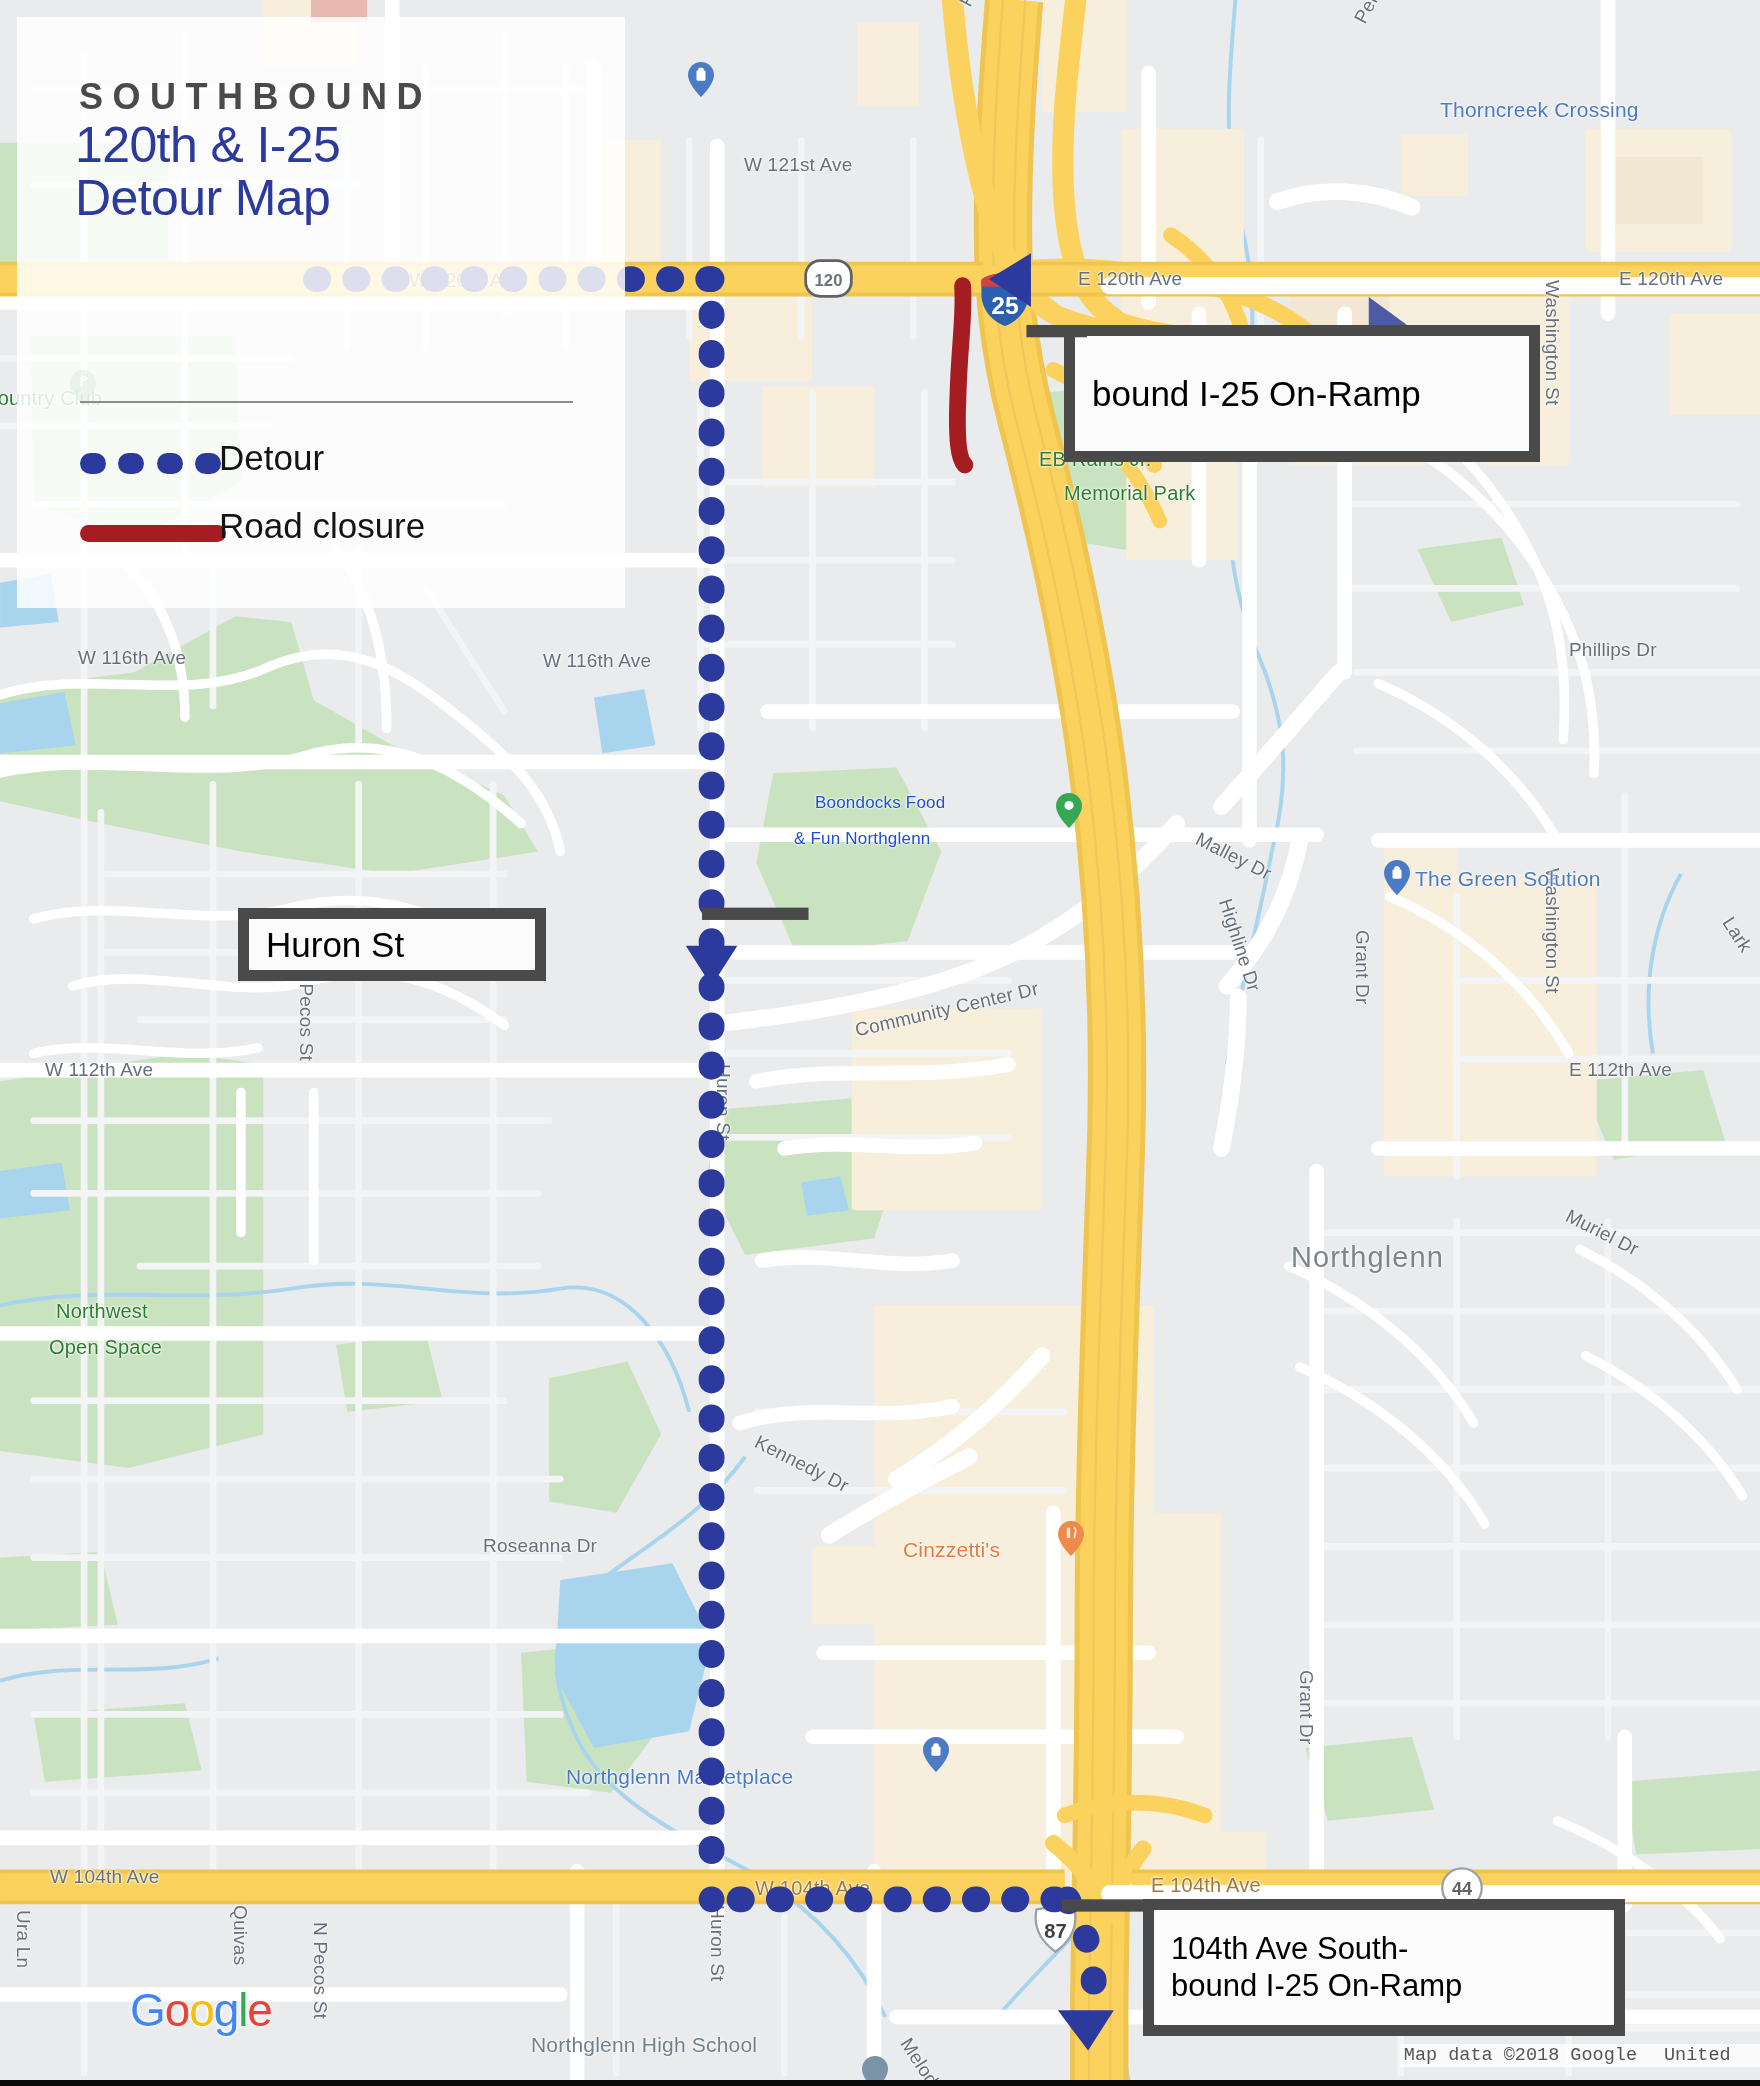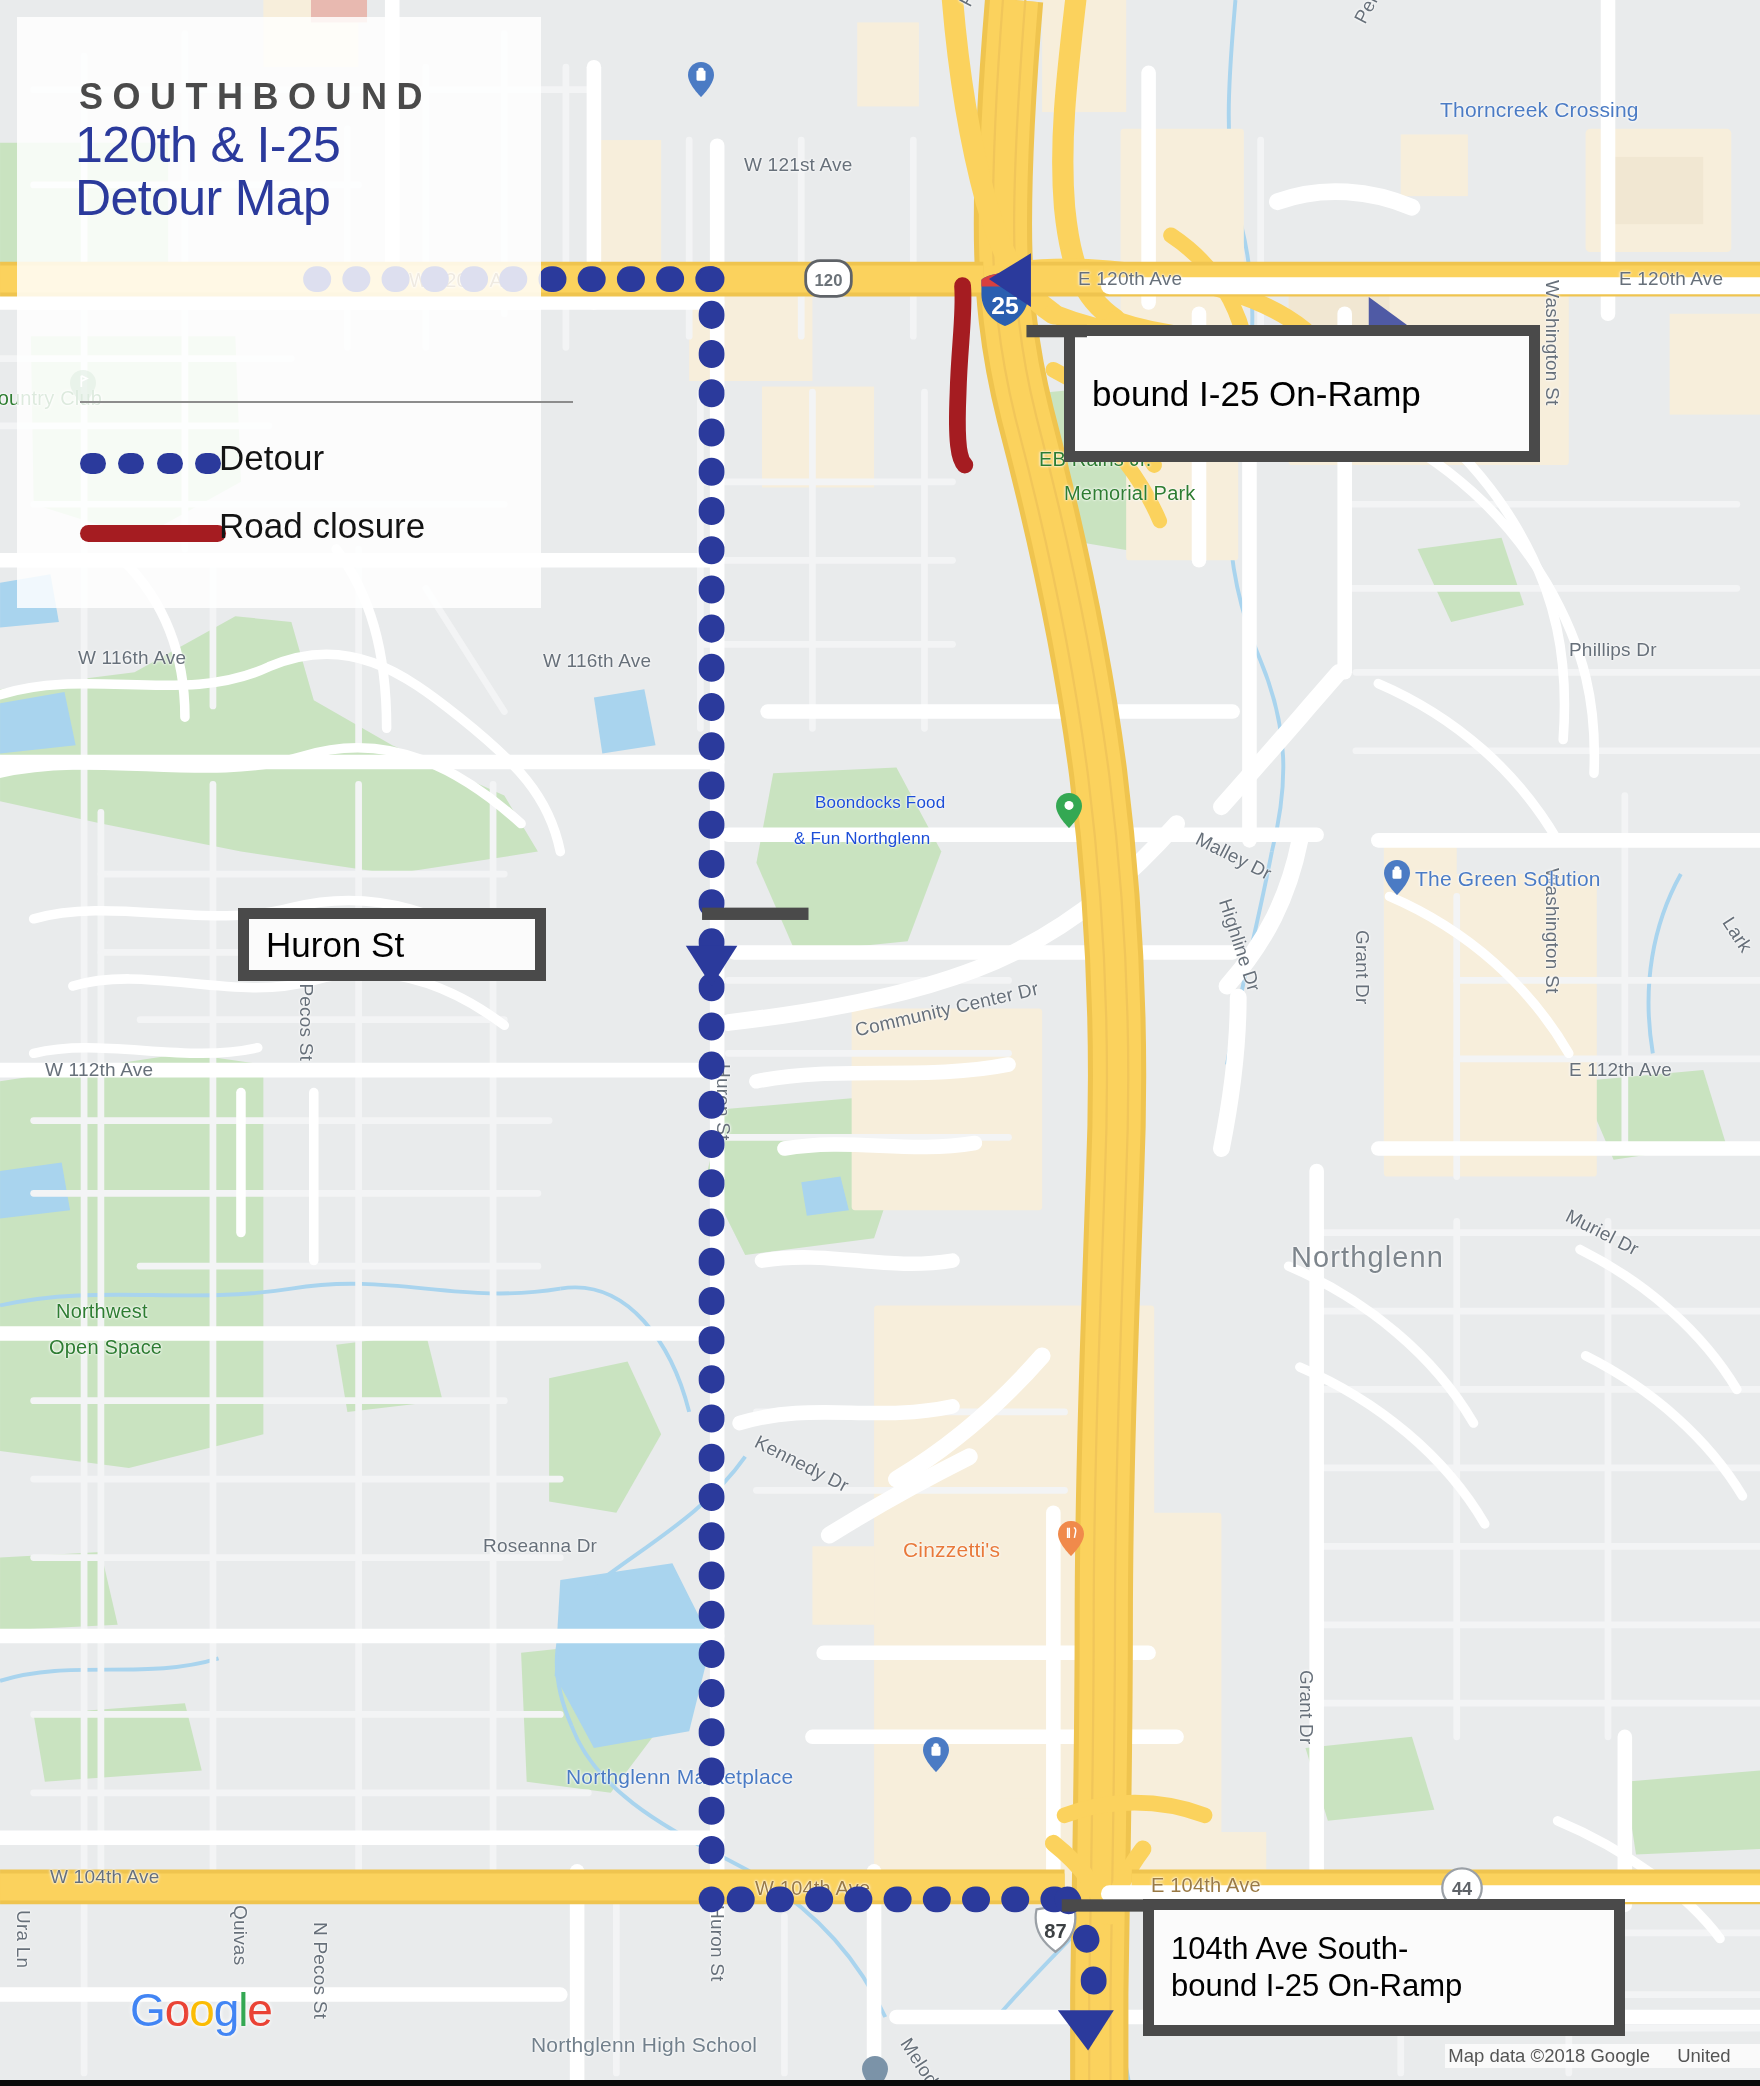--- a/index.html
+++ b/index.html
@@ -43,21 +43,21 @@
   .rotm60{transform:rotate(-62deg);transform-origin:left top;}
 
   
   .pin{position:absolute;width:26px;height:35px;pointer-events:none;}
 
   
   .shield{position:absolute;pointer-events:none;}
 
   
   #panel{
-    position:absolute;left:17px;top:17px;width:524px;height:591px;
+    position:absolute;left:17px;top:17px;width:608px;height:591px;
     background:rgba(255,255,255,.84);
   }
   #panel .kicker{
     position:absolute;left:62px;top:59px;
     font-size:36px;font-weight:bold;color:#4a4a4a;letter-spacing:9.5px;
     font-family:"Liberation Sans",sans-serif;
   }
   #panel .title{
     position:absolute;left:58px;top:102px;width:493px;
     font-size:50px;line-height:1.05;color:#2b3a9c;font-weight:400;
@@ -99,21 +99,21 @@
     font-size:46px;font-family:"Liberation Sans",sans-serif;font-weight:400;
     letter-spacing:-1.1px;white-space:nowrap;
     text-shadow:0 0 5.6px #fff,0 0 3.4px #fff;
   }
   #glogo .b{color:#4285f4;} #glogo .r{color:#ea4335;}
   #glogo .y{color:#fbbc05;} #glogo .g{color:#34a853;}
 
   #attrib{
     position:absolute;right:0px;top:2044px;
     font-size:18.5px;color:#555;white-space:nowrap;
-    background:rgba(255,255,255,.75);padding:1.1px 3.4px;
+    background:rgba(255,255,255,.75);padding:1.1px 3.4px;font-family:Liberation Mono, monospace;
   }
   #attrib span{margin-right:27px;}
   #bottombar{position:absolute;left:0;top:2080px;width:1761px;height:7.3px;background:#0a0a0a;}
 </style>
 </head>
 <body>
 
 <div id="stage">
 
   <svg id="mapsvg" viewBox="0 0 3143 3725" xmlns="http://www.w3.org/2000/svg">

